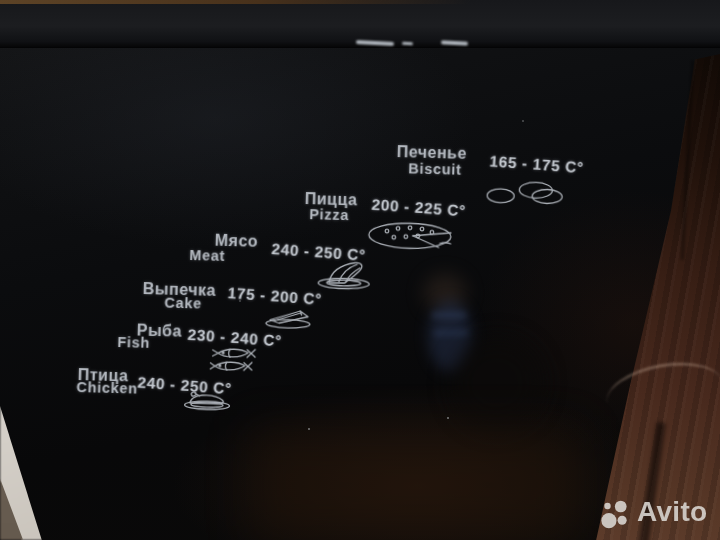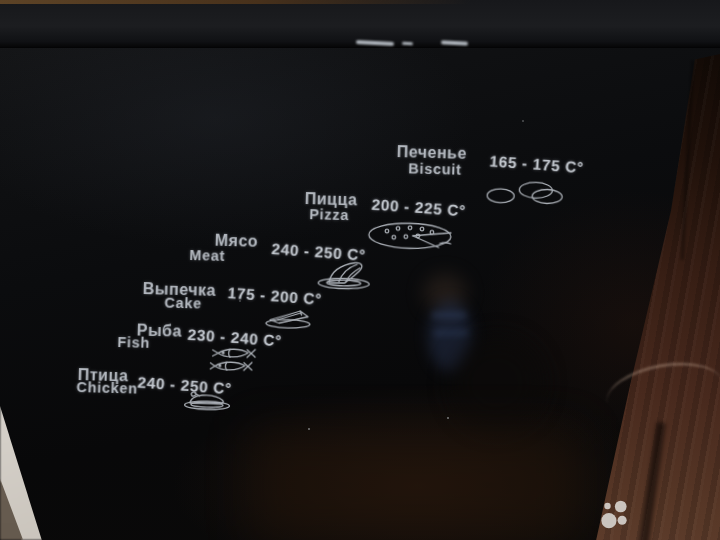--- a/index.html
+++ b/index.html
@@ -221,15 +221,16 @@
     </svg>
   </div>
 
   <div class="watermark">
     <svg class="logo" width="34" height="34" viewBox="0 0 36 36">
       <circle cx="9" cy="8.5" r="3.4"></circle>
       <circle cx="23" cy="9" r="6.2"></circle>
       <circle cx="10.5" cy="24" r="8"></circle>
       <circle cx="24.5" cy="23.5" r="4.8"></circle>
     </svg>
+    <span class="brand">Avito</span>
   </div>
 
 </div>
 
 </body></html>

